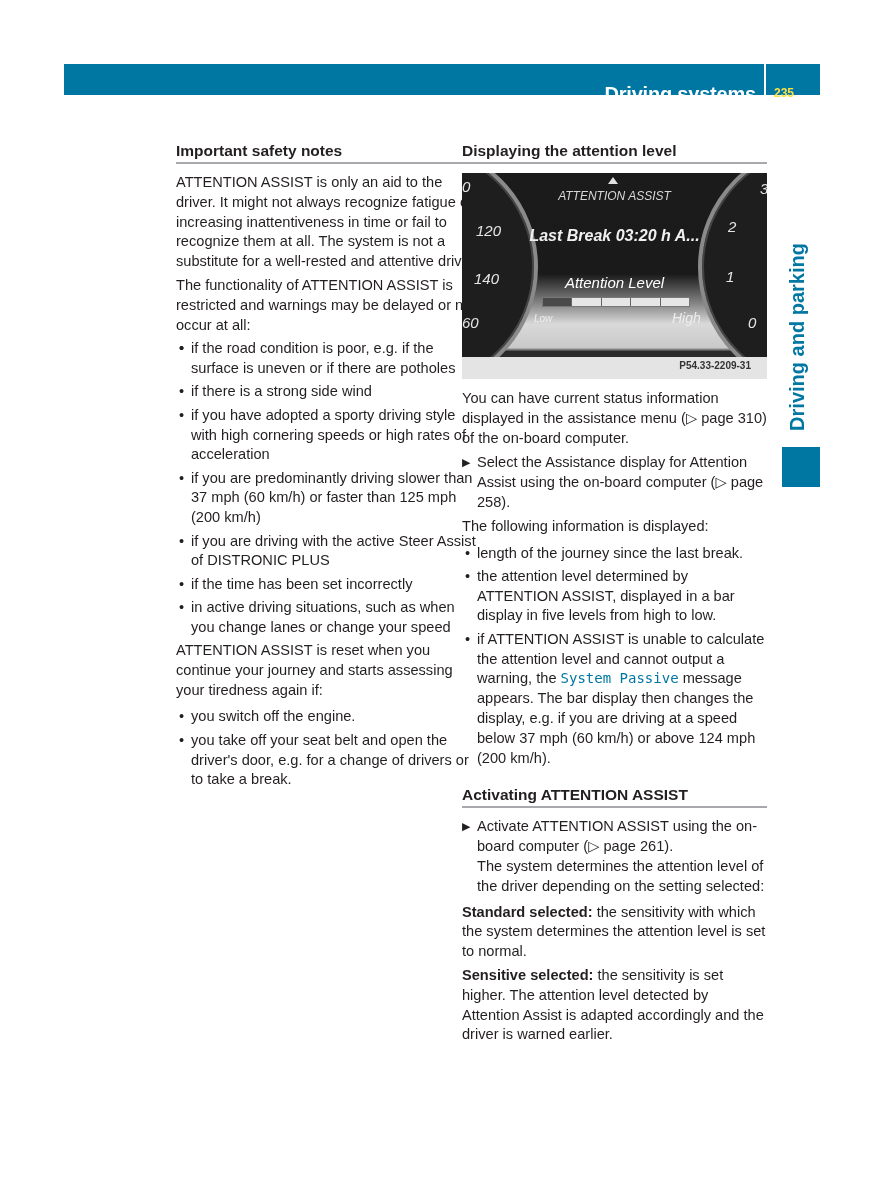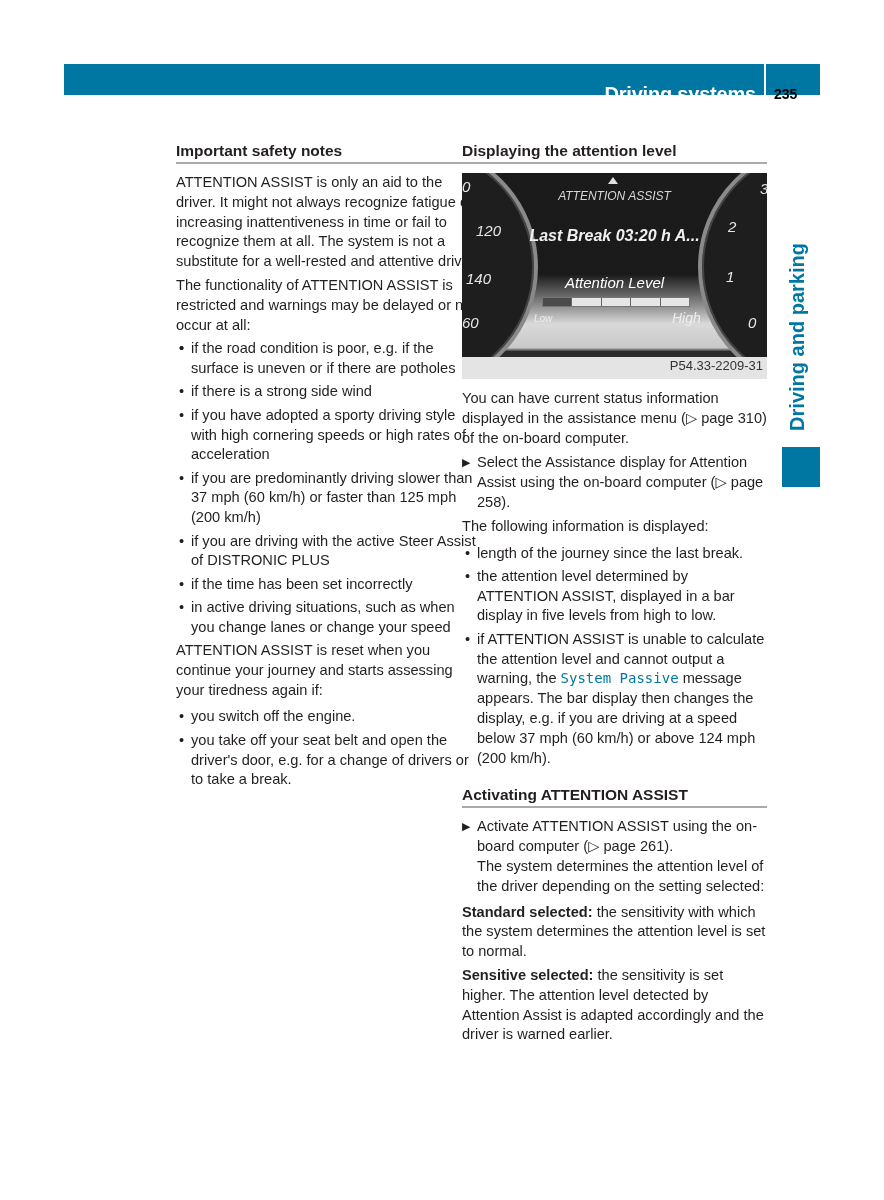--- a/index.html
+++ b/index.html
@@ -2,21 +2,21 @@
 <html><head>
 <meta charset="utf-8">
 <style>
   html, body { margin: 0; padding: 0; background: #ffffff; }
   body { width: 884px; height: 1200px; position: relative; overflow: hidden;
          font-family: "Liberation Sans", "DejaVu Sans", sans-serif; color: #231f20; }
 
   .header-bar { position: absolute; left: 64px; top: 64px; width: 756px; height: 31px; background: #0077a3; }
   .header-title { position: absolute; right: 64px; top: 19px; color: #ffffff; font-weight: bold; font-size: 20px; letter-spacing: -0.2px; }
   .header-divider { position: absolute; left: 700px; top: 0; width: 2px; height: 47px; background: #ffffff; }
-  .header-page { position: absolute; left: 710px; top: 22px; color: #000000; font-weight: bold; font-size: 14px; }
+  .header-page { position: absolute; left: 710px; top: 22px; color: #fde047; font-weight: bold; font-size: 12px; }
 
   .side-tab-text { position: absolute; left: 782px; top: 232px; width: 30px; height: 210px; }
   .side-tab-text span { position: absolute; left: 50%; top: 50%; transform: translate(-50%,-50%) rotate(-90deg);
         white-space: nowrap; color: #0077a3; font-weight: bold; font-size: 20px; }
   .side-tab-block { position: absolute; left: 782px; top: 447px; width: 38px; height: 40px; background: #0077a3; }
 
   .col { position: absolute; width: 305px; font-size: 14.6px; line-height: 19.8px; }
   .col-left { left: 137px; top: 142px; margin-left: 39px; }
   .col-right { left: 462px; top: 142px; }
 
@@ -40,21 +40,21 @@
   .fig-title { position: absolute; left: 0; width: 100%; top: 14px; text-align: center; color: #d8d8d8; font-size: 12px; font-style: italic; }
   .fig-tri { position: absolute; left: 146px; top: 4px; width: 0; height: 0; border-left: 5px solid transparent; border-right: 5px solid transparent; border-bottom: 7px solid #e0e0e0; }
   .fig-break { position: absolute; left: 0; width: 100%; top: 53px; text-align: center; color: #f0f0f0; font-size: 16px; font-style: italic; font-weight: bold; }
   .fig-level { position: absolute; left: 0; width: 100%; top: 100px; text-align: center; color: #ffffff; font-size: 15px; font-style: italic; font-weight: normal; }
   .fig-bar { position: absolute; left: 80px; top: 124px; width: 146px; height: 8px; border: 1px solid #777; background: #d4d4d4; display: flex; }
   .fig-seg { flex: 1; border-right: 1px solid #666; background: #e6e6e6; }
   .fig-seg.on { background: #4a4a4a; }
   .fig-seg:last-child { border-right: none; }
   .fig-low { position: absolute; left: 72px; top: 136px; font-size: 10px; font-style: italic; color: #eeeeee; }
   .fig-high { position: absolute; left: 210px; top: 136px; font-size: 14px; font-style: italic; color: #eeeeee; }
-  .fig-code { position: absolute; right: 4px; bottom: 3px; font-size: 13px; color: #333; }
+  .fig-code { position: absolute; right: 16px; bottom: 3px; font-size: 10px; color: #333; font-weight: bold; }
 </style>
 </head>
 <body>
 
 <div class="header-bar">
   <span class="header-title">Driving systems</span>
   <div class="header-divider"></div>
   <span class="header-page">235</span>
 </div>
 
@@ -85,21 +85,21 @@
 </div>
 
 <div class="col col-right">
   <h2 class="sec">Displaying the attention level</h2>
 
   <div class="figure">
     <div class="fig-screen">
       <div class="gauge gauge-left"></div>
       <span class="g-label" style="left:0px;top:4px;">0</span>
       <span class="g-label" style="left:14px;top:48px;">120</span>
-      <span class="g-label" style="left:4px;top:96px;">140</span>
+      <span class="g-label" style="left:12px;top:96px;">140</span>
       <span class="g-label" style="left:0px;top:140px;">60</span>
 
       <div class="gauge gauge-right"></div>
       <span class="g-label" style="left:298px;top:6px;">3</span>
       <span class="g-label" style="left:266px;top:44px;">2</span>
       <span class="g-label" style="left:264px;top:94px;">1</span>
       <span class="g-label" style="left:286px;top:140px;">0</span>
 
       <div class="fig-tri"></div>
       <div class="fig-title">ATTENTION ASSIST</div>

